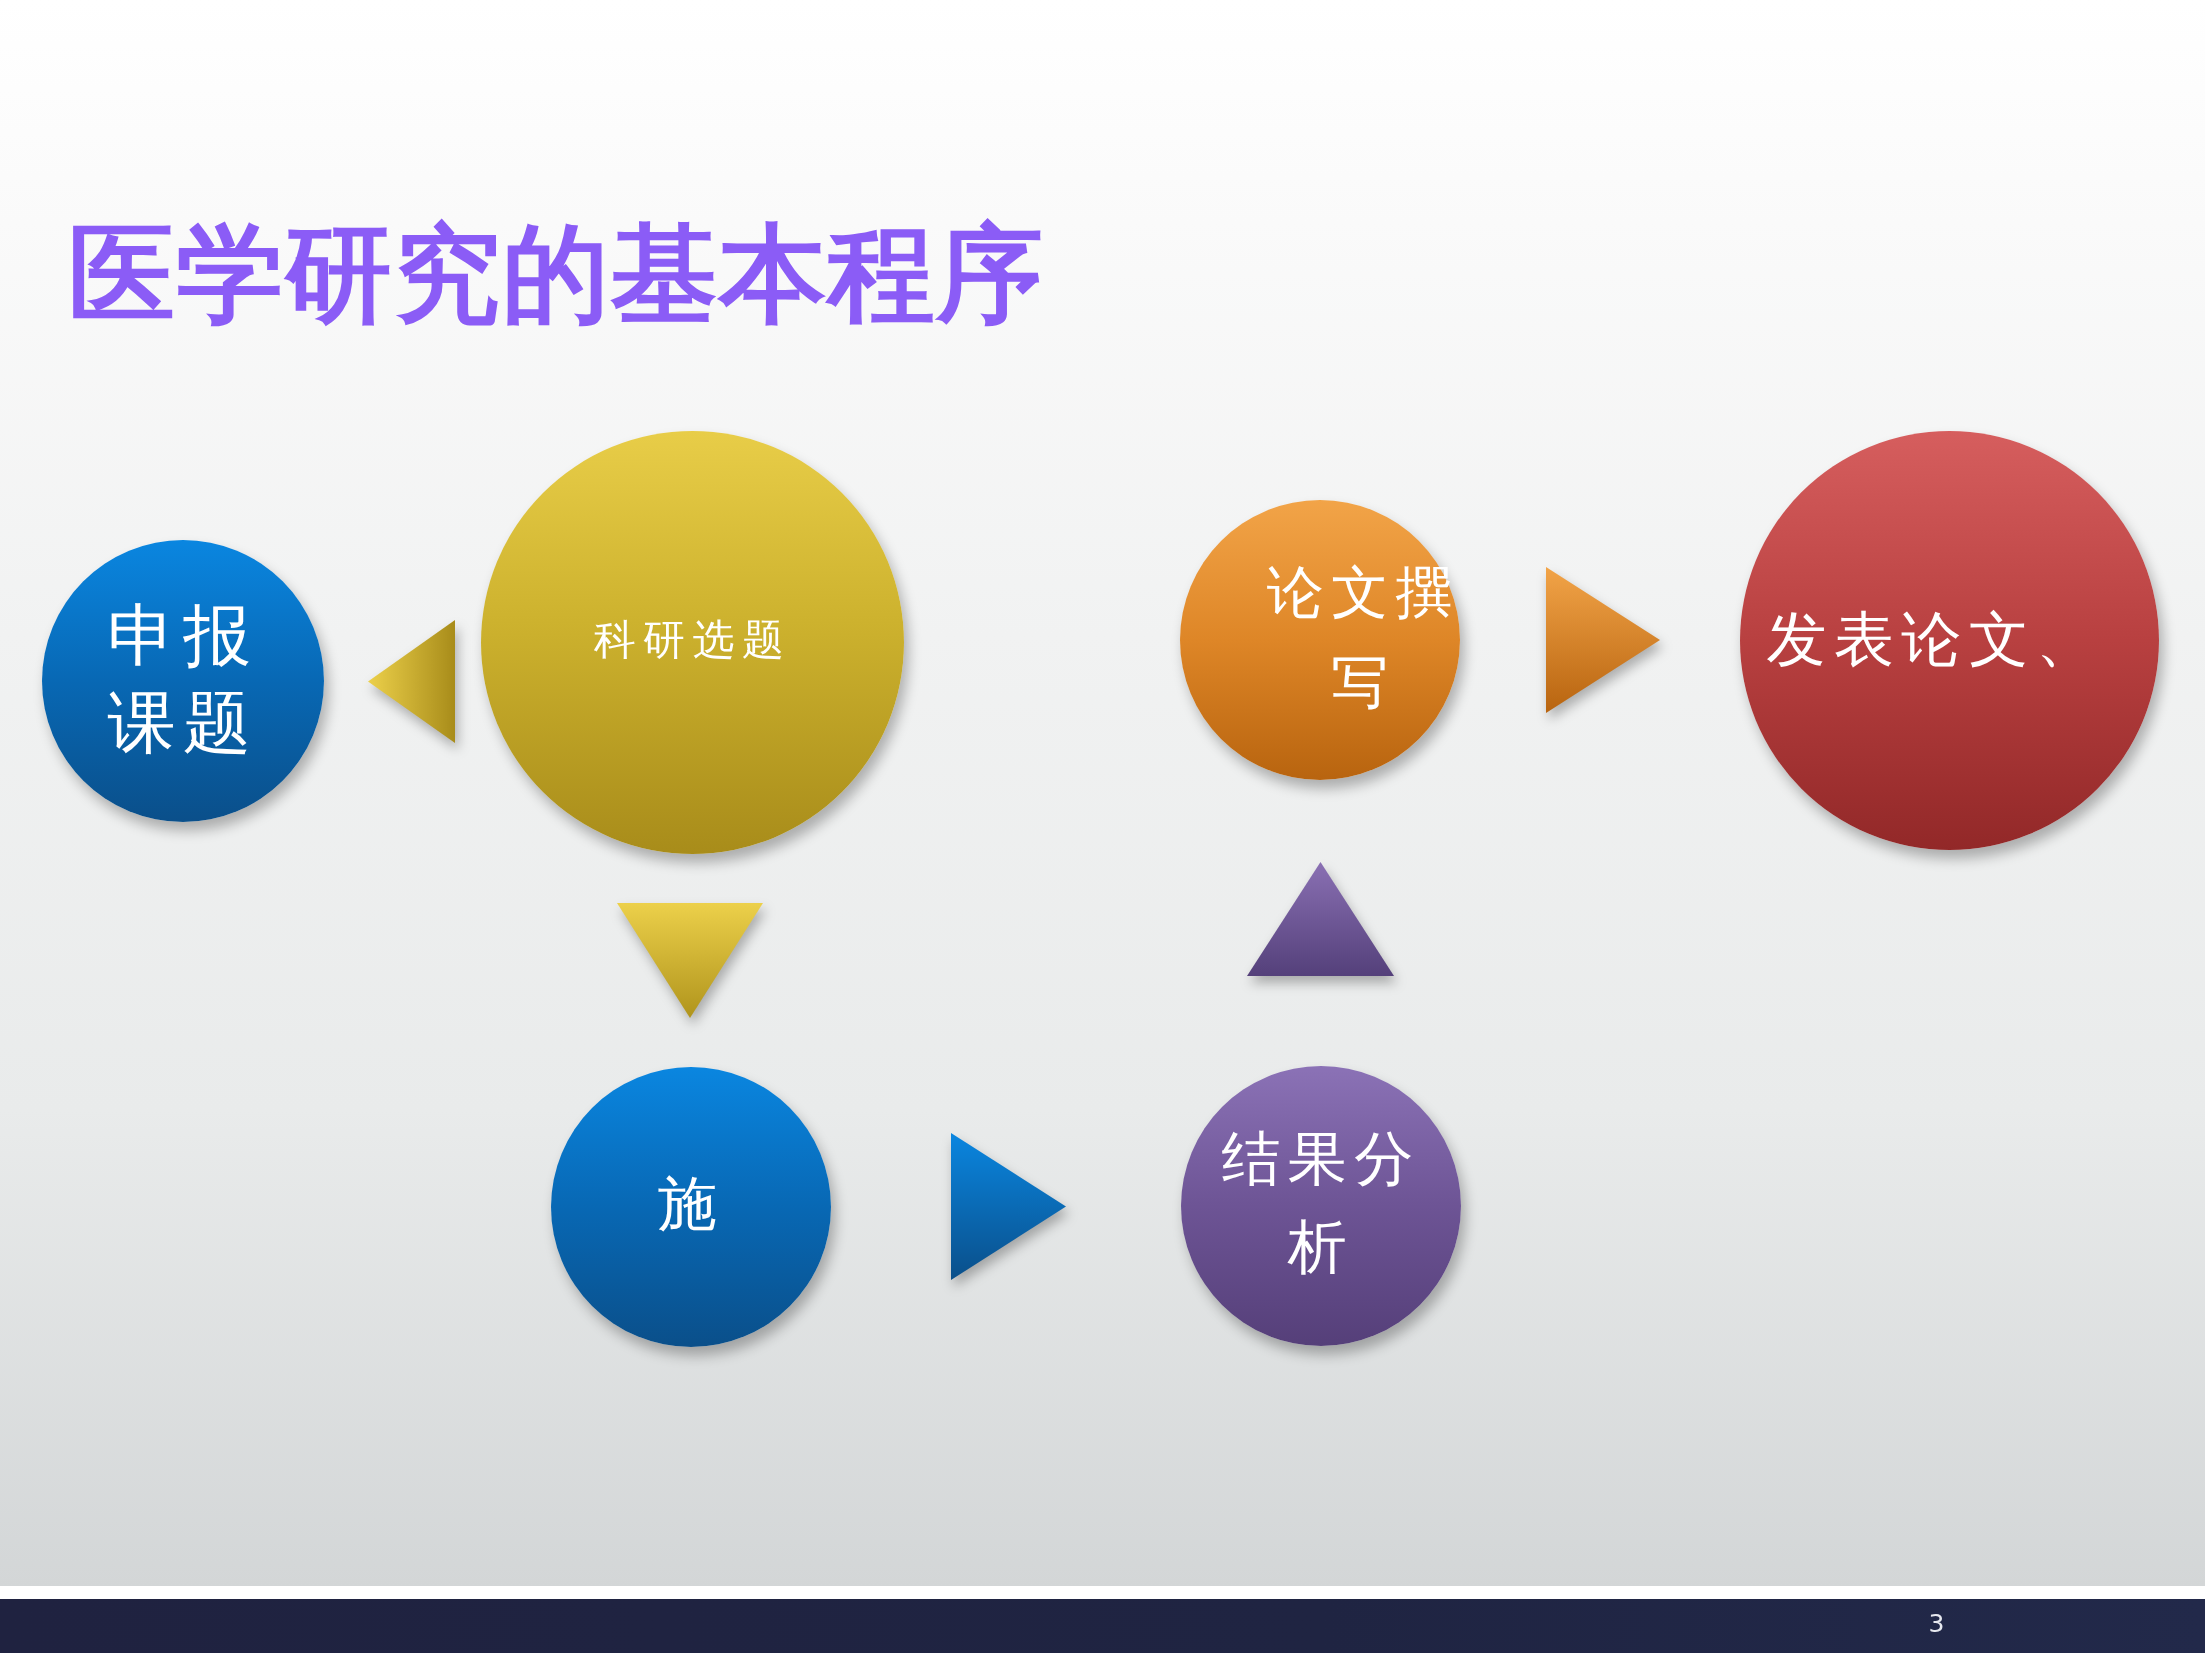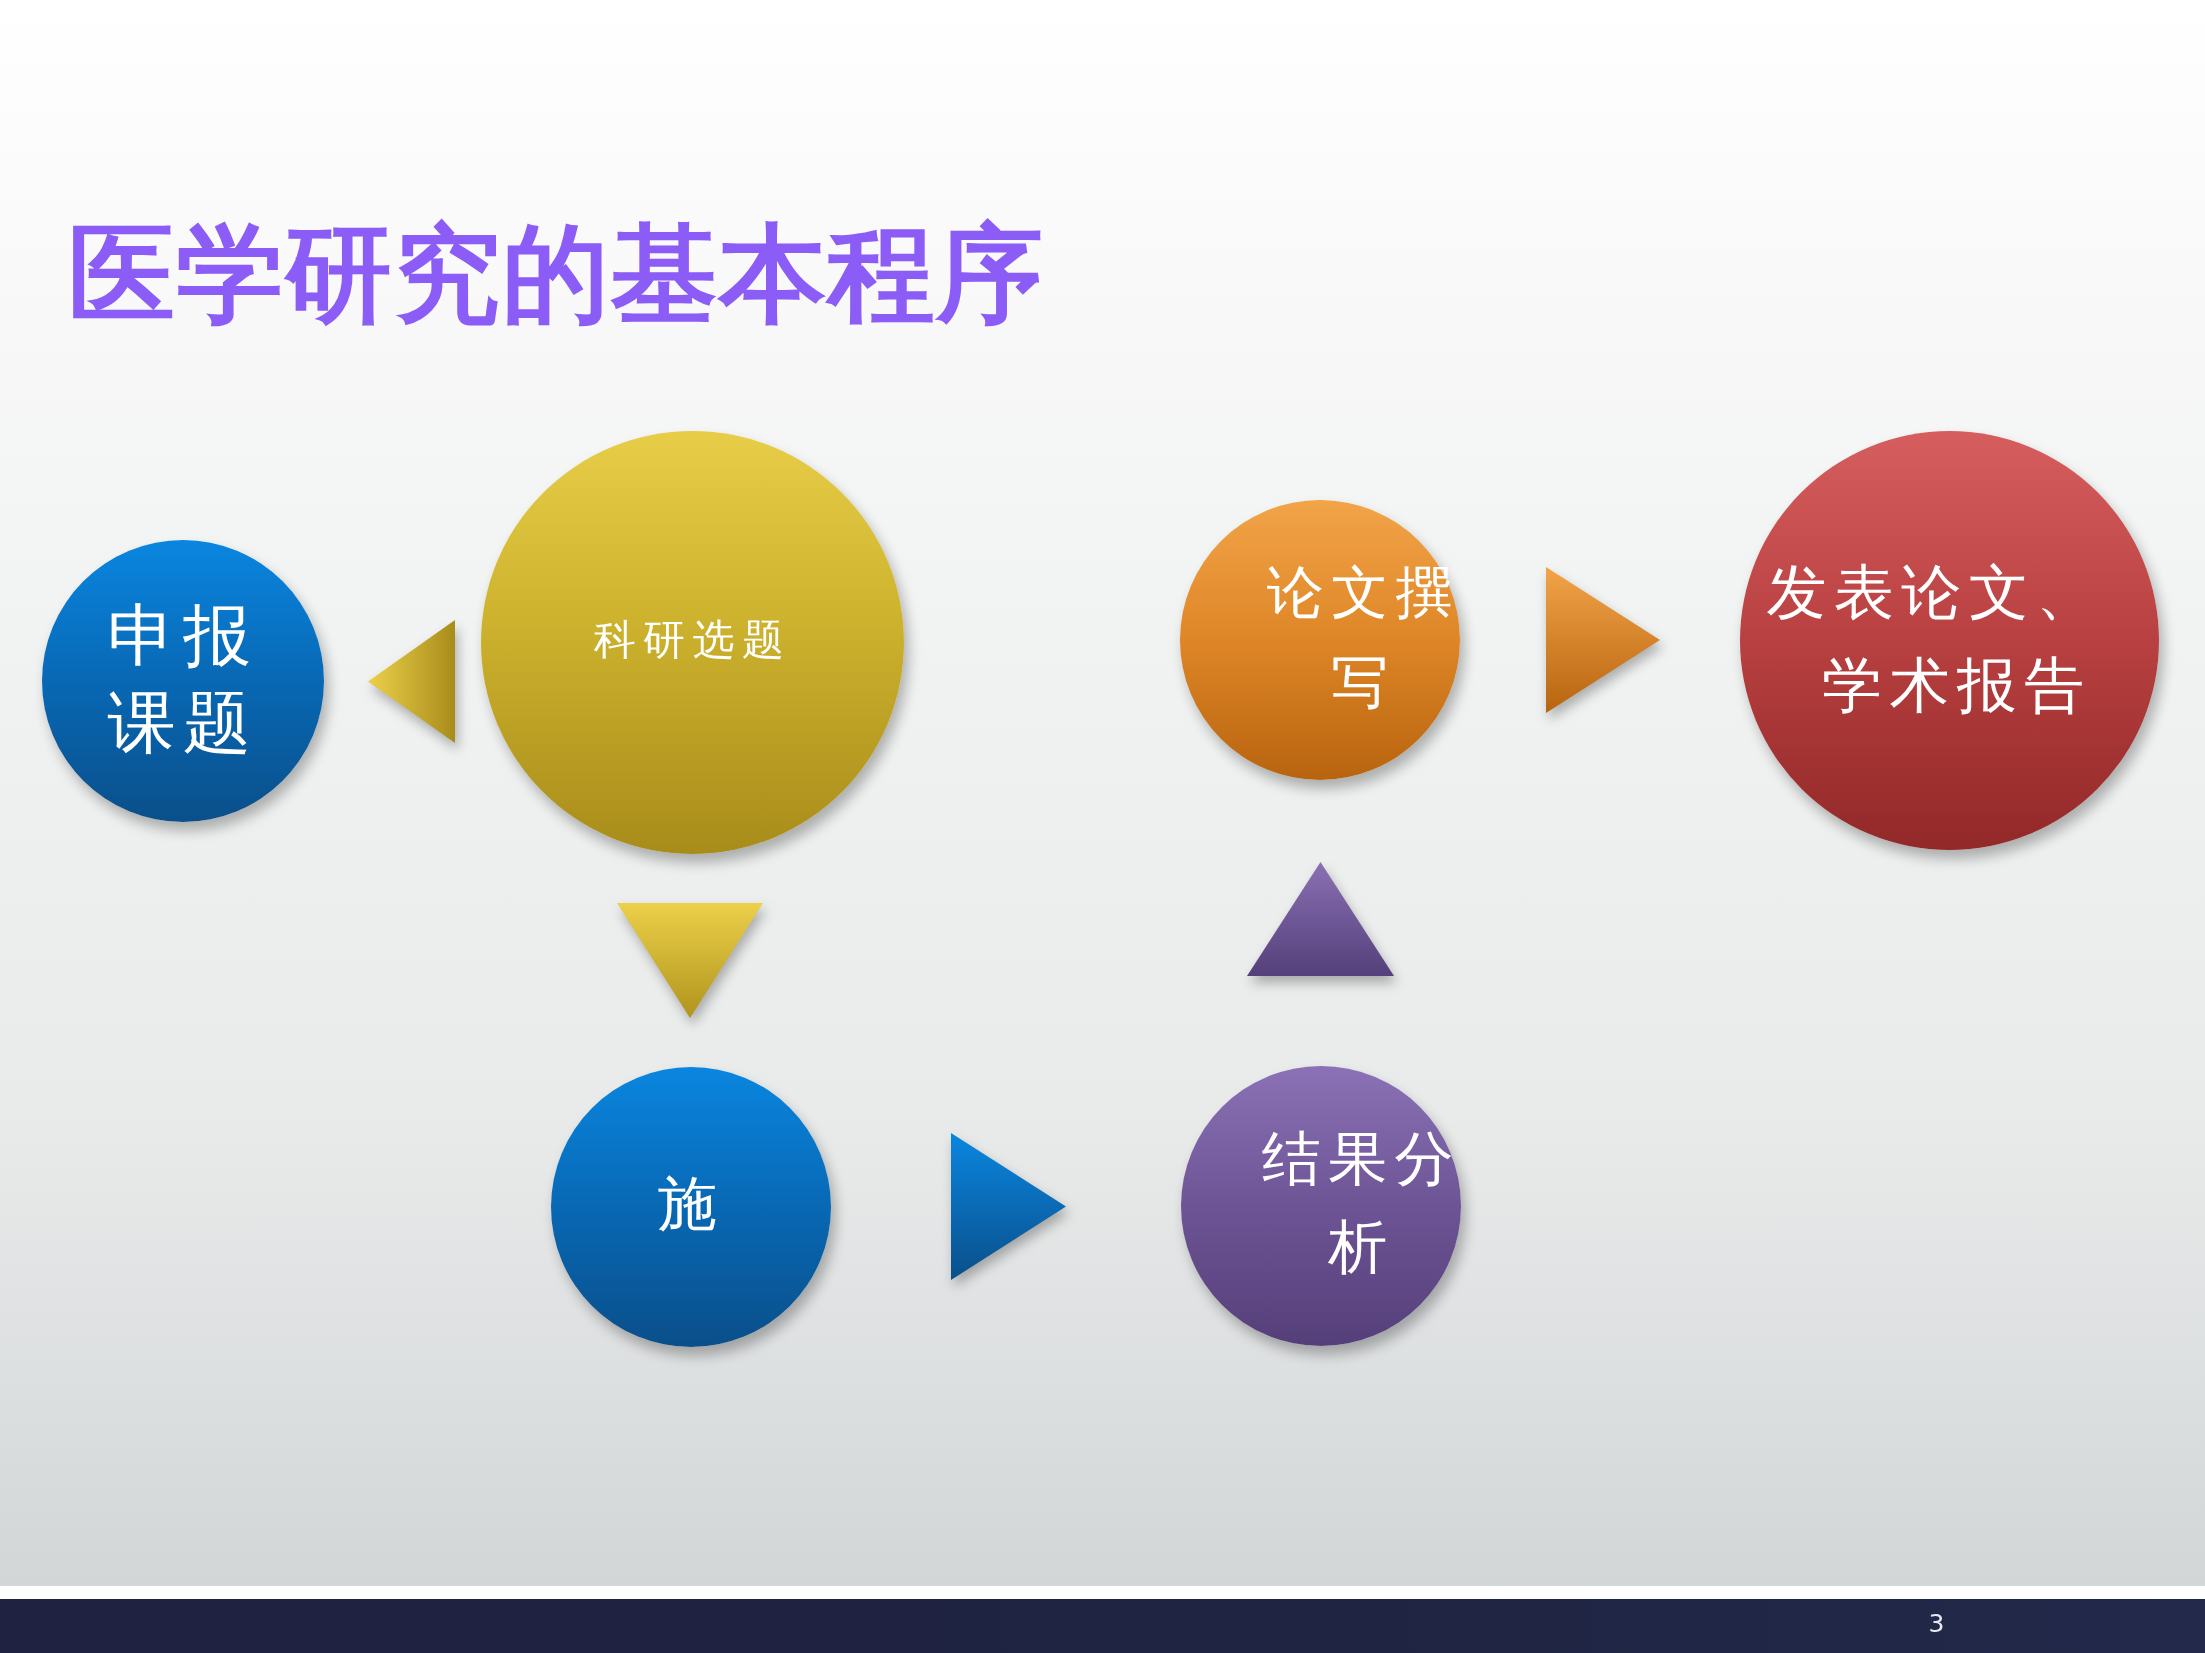--- a/index.html
+++ b/index.html
@@ -24,21 +24,21 @@
       color: #ffffff; text-align: center;
       font-family: "DejaVu Serif", "Liberation Serif", serif;
       font-size: 68px;
     }
     .node .label { display: block; white-space: nowrap; letter-spacing: 7.4px; }
     .node .line { display: block; }
     .blue { background: linear-gradient(to bottom, #0a86e0 0%, #0868b4 50%, #0a4f8a 100%); }
     .gold { background: linear-gradient(to bottom, #e8cd48 0%, #cdb22e 45%, #a88c1a 100%); }
     .orange { background: linear-gradient(to bottom, #f2a448 0%, #de8627 50%, #b8640f 100%); justify-content: flex-end; }
     .red { background: linear-gradient(to bottom, #d65e5e 0%, #b84040 50%, #922828 100%); }
-    .purple { background: linear-gradient(to bottom, #8b72b6 0%, #6d5495 50%, #553f79 100%); justify-content: flex-end; }
+    .purple { background: linear-gradient(to bottom, #8b72b6 0%, #6d5495 50%, #553f79 100%); }
 
     .arrow { position: absolute; filter: drop-shadow(3.7px 7.4px 5.9px rgba(0,0,0,0.28)); }
     .arrow svg { display: block; width: 100%; height: 100%; }
 
     .footer-strip {
       position: absolute; left: 0; top: 1586px; width: 2205px; height: 12.5px; background: #ffffff;
     }
     .footer-bar {
       position: absolute; left: 0; top: 1599px; width: 2205px; height: 55px;
       background: linear-gradient(to right, #1f2240 0%, #1f2442 60%, #22294a 100%);
@@ -72,21 +72,20 @@
 <div class="node orange" style="left:1180px; top:500px; width:280px; height:280px; font-size:57px;">
   <span class="label" style="line-height:90px; margin-top:-5.9px;">
     <span class="line">论文撰</span>
     <span class="line">写</span>
   </span>
 </div>
 
 <div class="node red" style="left:1740px; top:431px; width:419px; height:419px; font-size:60px;">
   <span class="label" style="line-height:93px; margin-top:-2.9px;">
     <span class="line" style="margin-left:-29px;text-align:right;">发表论文、</span>
-    <span class="line" style="margin-left:14.7px;">学术报告</span>
   </span>
 </div>
 
 <div class="node blue" style="left:551px; top:1067px; width:280px; height:280px; font-size:59px;">
   <span class="label" style="line-height:88px; margin-top:-5.9px;">
     <span class="line">施</span>
   </span>
 </div>
 
 <div class="node purple" style="left:1181px; top:1066px; width:280px; height:280px; font-size:59px;">

